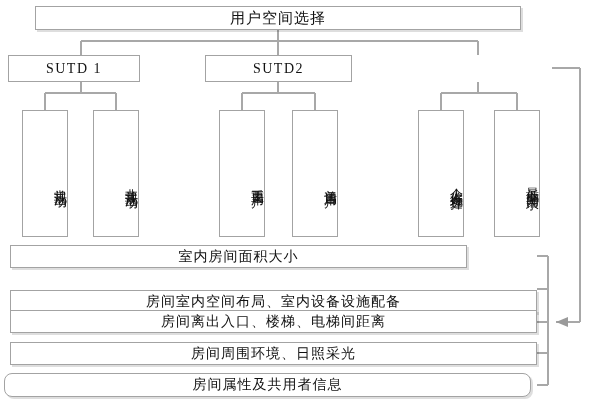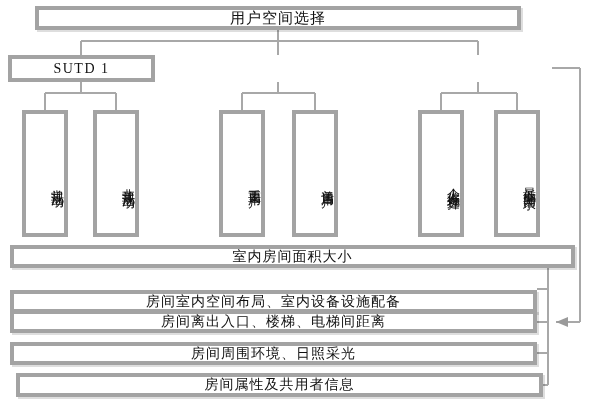--- a/index.html
+++ b/index.html
@@ -9,21 +9,21 @@
     font-family:"Liberation Serif","DejaVu Serif",serif;
     overflow:hidden;
   }
   #stage{position:relative;width:600px;height:400px;}
   svg#wires{position:absolute;left:0;top:0;width:600px;height:400px;}
 
   .box{
     position:absolute;
     box-sizing:border-box;
     background:#ffffff;
-    border:4px solid #a3a3a3;
+    border:1px solid #a3a3a3;
     display:flex;align-items:center;justify-content:center;
     color:#111111;
     text-align:center;
     z-index:2;
   }
   .box.shadow{box-shadow:2px 2px 0 rgba(0,0,0,0.13);}
 
   .title-box{font-size:15px;letter-spacing:1px;}
   .sutd-box{font-size:14px;letter-spacing:1.5px;font-family:"Liberation Serif","DejaVu Serif",serif;}
   .leaf-box{
@@ -79,22 +79,25 @@
 
       <path d="M580,322 L556,322"></path>
     </g>
     <polygon points="556,322 568,317 568,327" fill="#9a9a9a"></polygon>
   </svg>
 
   <div class="box title-box shadow" style="left:35px;top:6px;width:486px;height:24px;">
     <span>用户空间选择</span>
   </div>
 
-  <div class="box sutd-box" style="left:8px;top:55px;width:147px;height:27px;">
+  <div class="box sutd-box" style="left:8px;top:55px;width:132px;height:27px;">
     <span>SUTD 1</span>
+  </div>
+  <div class="box sutd-box" style="left:205px;top:55px;width:147px;height:27px;">
+    <span>SUTD2</span>
   </div>
 
   <div class="box leaf-box" style="left:22px;top:110px;width:46px;height:127px;">
     <span>常规活动</span>
   </div>
   <div class="box leaf-box" style="left:93px;top:110px;width:46px;height:127px;">
     <span>非常规活动</span>
   </div>
 
   <div class="box leaf-box" style="left:219px;top:110px;width:46px;height:127px;">
@@ -104,29 +107,29 @@
     <span>普通用户</span>
   </div>
 
   <div class="box leaf-box" style="left:418px;top:110px;width:46px;height:127px;">
     <span>个人偏好选择</span>
   </div>
   <div class="box leaf-box" style="left:494px;top:110px;width:46px;height:127px;">
     <span>最低空间需求</span>
   </div>
 
-  <div class="box attr-box shadow" style="left:10px;top:245px;width:565px;height:23px;">
+  <div class="box attr-box shadow" style="left:10px;top:245px;width:457px;height:23px;">
     <span>室内房间面积大小</span>
   </div>
   <div class="box attr-box shadow" style="left:10px;top:278px;width:527px;height:23px;margin-top:12px;">
     <span>房间室内空间布局、室内设备设施配备</span>
   </div>
   <div class="box attr-box shadow" style="left:10px;top:310px;width:527px;height:23px;">
     <span>房间离出入口、楼梯、电梯间距离</span>
   </div>
   <div class="box attr-box shadow" style="left:10px;top:342px;width:527px;height:23px;">
     <span>房间周围环境、日照采光</span>
   </div>
-  <div class="box attr-box shadow" style="left:16px;top:373px;width:527px;height:24px;">
+  <div class="box attr-box shadow" style="left:4px;top:373px;width:527px;height:24px;border-radius:8px;">
     <span>房间属性及共用者信息</span>
   </div>
 
 </div>
 
 </body></html>

